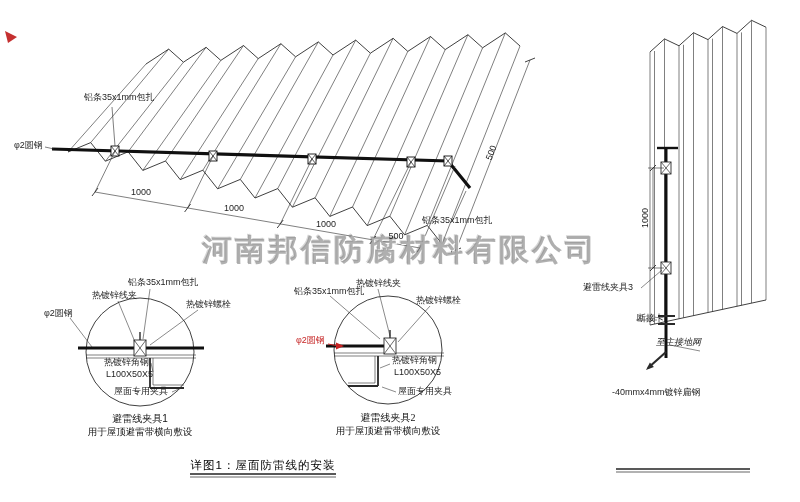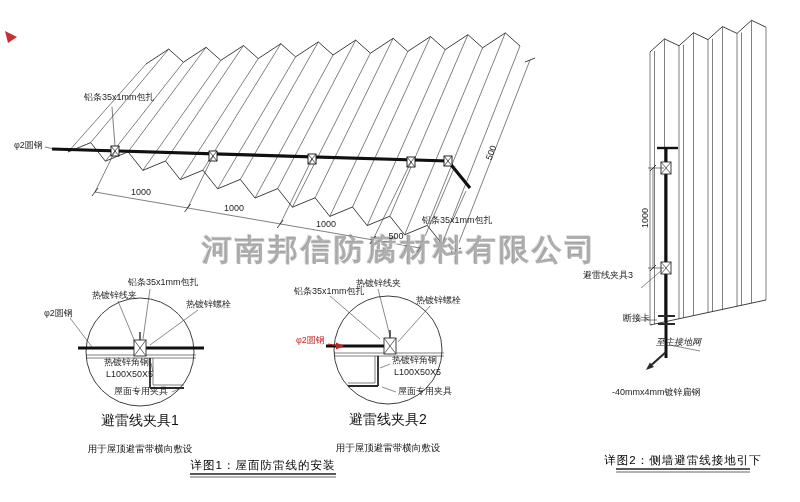--- a/index.html
+++ b/index.html
@@ -4,22 +4,22 @@
 <style>
   html,body{margin:0;padding:0;background:#fff;}
   .canvas{
     position:relative;width:800px;height:502px;background:#ffffff;overflow:hidden;
     font-family:"Liberation Sans","DejaVu Sans",sans-serif;color:#222;
   }
   .canvas svg{position:absolute;left:0;top:0;}
   .lbl{position:absolute;font-size:9px;line-height:1.1;white-space:nowrap;color:#1e1e1e;}
   .ctr{transform:translateX(-50%);}
   .red{color:#c52222;}
-  .capline{font-size:14px;color:#111;}
-  .capsub{font-size:9.5px;color:#111;margin-top:17px;}
+  .capline{font-size:10px;color:#111;}
+  .capsub{font-size:9.5px;color:#111;}
   .bigcap{font-size:11.5px;color:#000;letter-spacing:1px;}
   .wm{
     position:absolute;left:400px;top:250px;transform:translate(-50%,-50%);
     font-size:30px;font-weight:bold;letter-spacing:3px;white-space:nowrap;
     color:rgba(128,128,128,0.62);
     text-shadow:1px 1px 0 rgba(255,255,255,0.9), -1px -1px 0 rgba(90,90,90,0.25);
     pointer-events:none;
   }
 </style>
 </head>
@@ -144,25 +144,24 @@
   <div class="lbl ctr capline" style="left:140px;top:413px;">避雷线夹具1</div>
   <div class="lbl ctr capsub" style="left:140px;top:427px;">用于屋顶避雷带横向敷设</div>
 
   <div class="lbl" style="left:294px;top:287px;">铝条35x1mm包扎</div>
   <div class="lbl" style="left:356px;top:279px;">热镀锌线夹</div>
   <div class="lbl" style="left:416px;top:296px;">热镀锌螺栓</div>
   <div class="lbl red" style="left:296px;top:336px;">φ2圆钢</div>
   <div class="lbl" style="left:392px;top:356px;">热镀锌角钢</div>
   <div class="lbl" style="left:394px;top:368px;">L100X50X5</div>
   <div class="lbl" style="left:398px;top:387px;">屋面专用夹具</div>
-  <div class="lbl ctr capline" style="left:388px;top:412px;">避雷线夹具2</div>
+  <div class="lbl ctr capline" style="left:388px;top:412px;font-family:Liberation Serif, serif;">避雷线夹具2</div>
   <div class="lbl ctr capsub" style="left:388px;top:426px;">用于屋顶避雷带横向敷设</div>
 
   <div class="lbl" style="left:646px;top:218px;transform:translate(-50%,-50%) rotate(-90deg);">1000</div>
-  <div class="lbl" style="left:583px;top:271px;">避雷线夹具3</div>
-  <div class="lbl" style="left:623px;top:314px;">断接卡</div>
+  <div class="lbl" style="left:583px;top:283px;">避雷线夹具3</div>
+  <div class="lbl" style="left:637px;top:314px;">断接卡</div>
   <div class="lbl" style="left:656px;top:338px;font-style:italic;">至主接地网</div>
   <div class="lbl" style="left:612px;top:352px;margin-top:36px;">-40mmx4mm镀锌扁钢</div>
 
   <div class="lbl ctr bigcap" style="left:263px;top:459px;">详图1：屋面防雷线的安装</div>
-  <div class="lbl ctr bigcap" style="left:683px;top:454px;">详图2：侧墙避雷线接地引下</div>
 
 </div>
 
 </body></html>

